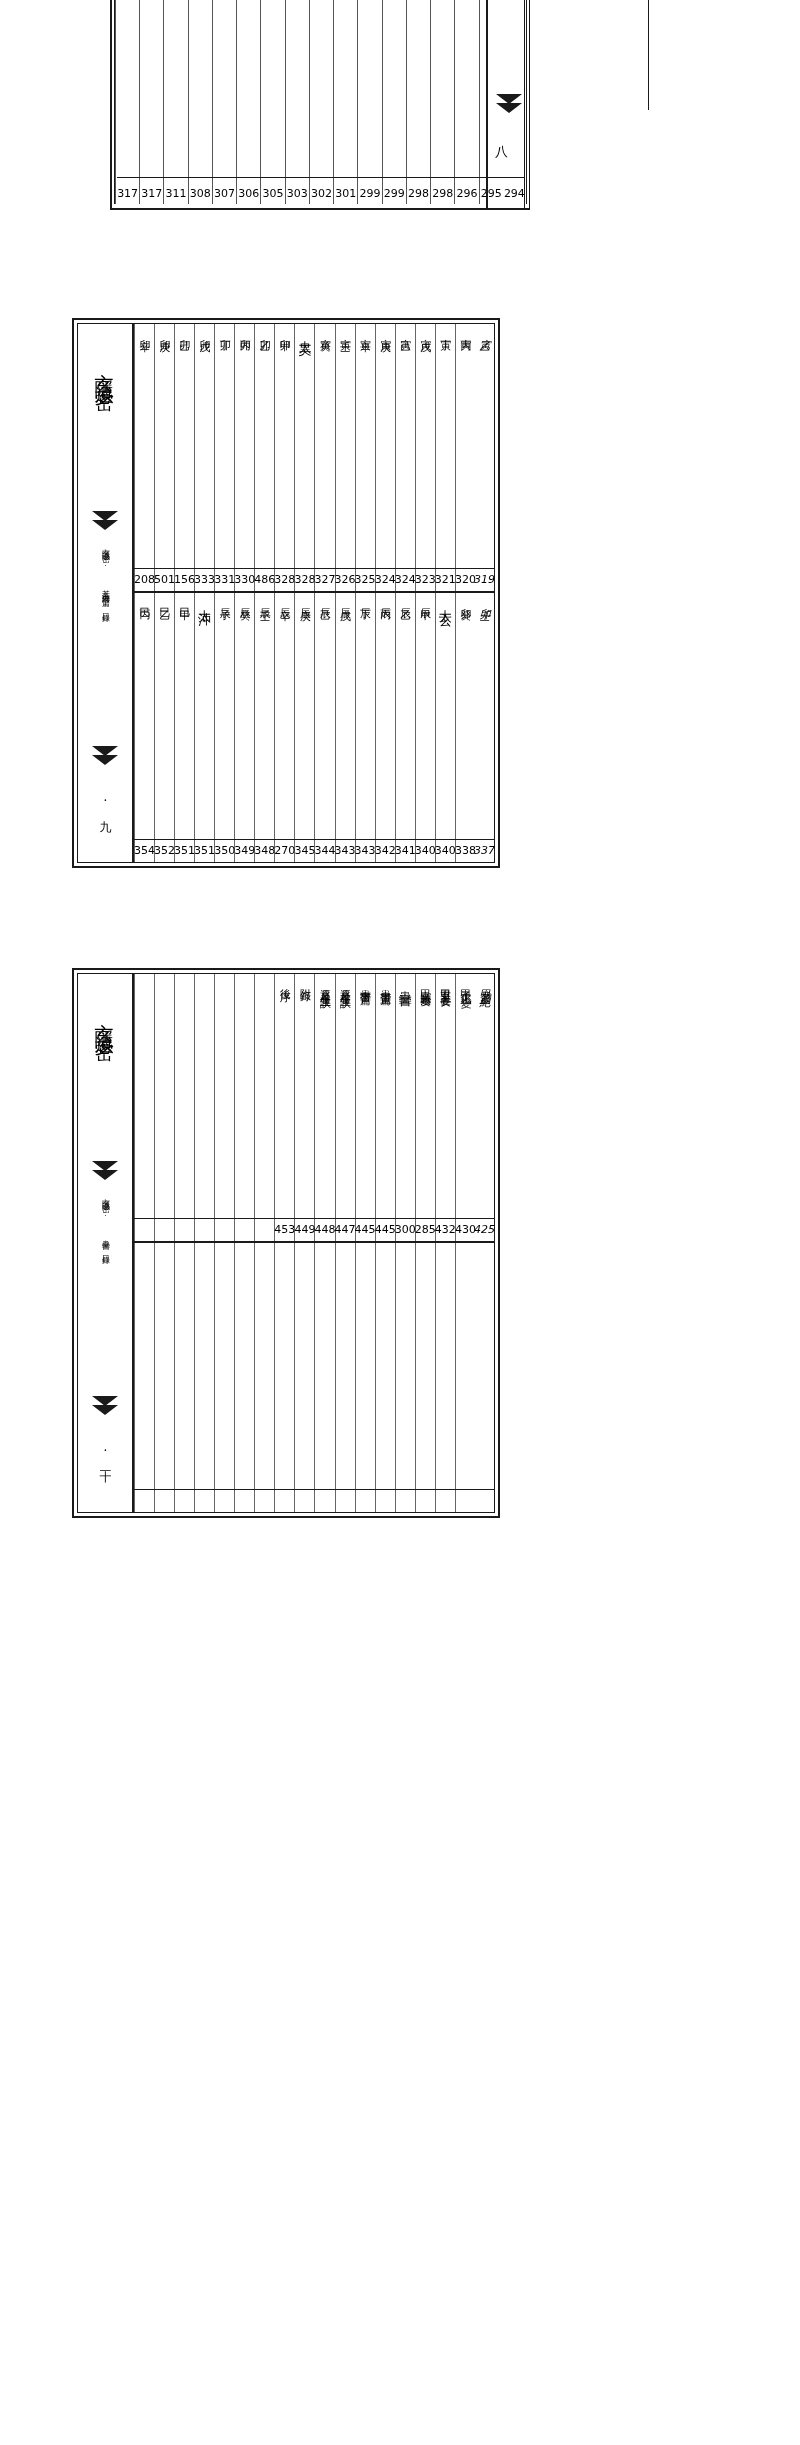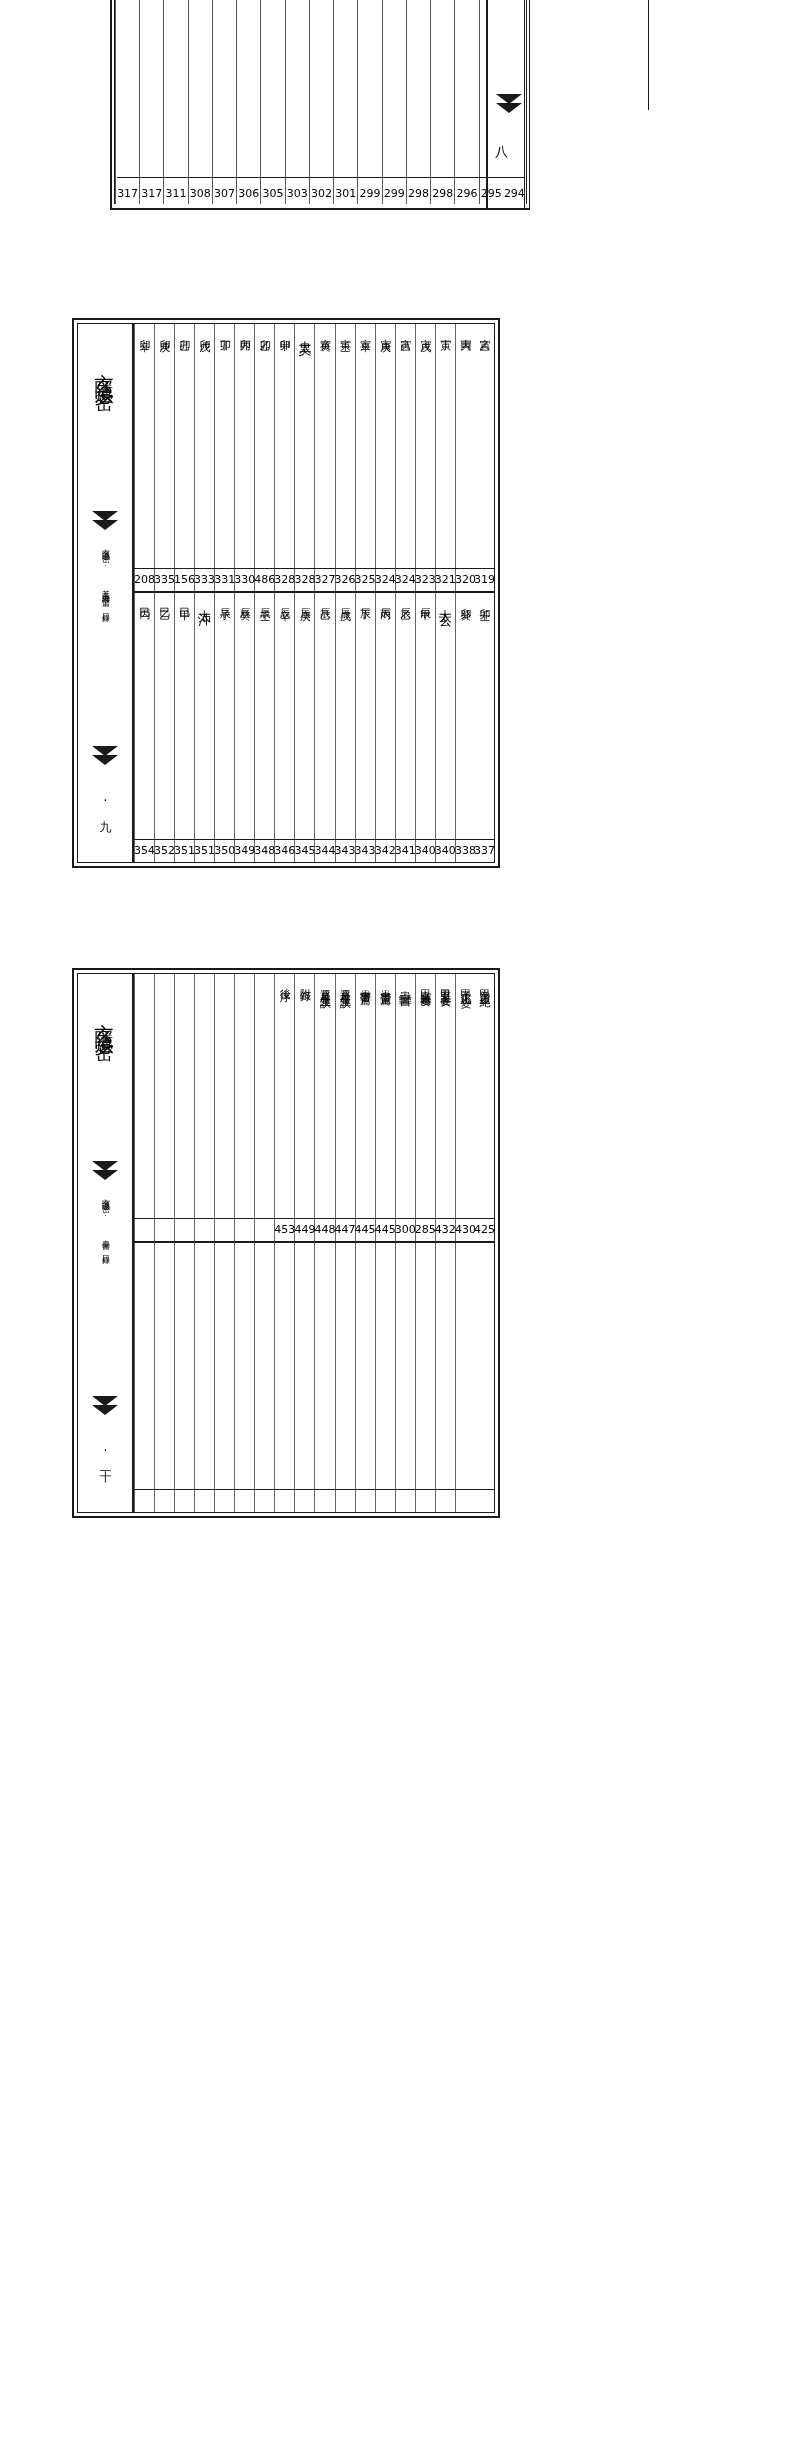--- a/index.html
+++ b/index.html
@@ -200,21 +200,21 @@
     position: absolute;
     left: 0; right: 0; top: 0; bottom: 0;
     display: flex;
     flex-direction: row-reverse;
   }
   .cols .col {
     flex: 1 1 0;
     border-left: 1px solid #666;
     position: relative;
   }
-  .cols .col:first-child { border-left: none; }
+  .cols .col:first-child { border-left: none; font-style: italic; }
   .cols .col .title {
     position: absolute;
     top: 6px;
     left: 50%;
     transform: translateX(-50%);
     font-size: 11px;
     line-height: 13px;
     writing-mode: vertical-rl;
     text-orientation: upright;
     letter-spacing: 2px;
@@ -423,21 +423,21 @@
             <div class="col">
               <div class="title">卯戊</div>
               <div class="num">333</div>
             </div>
             <div class="col">
               <div class="title">卯己</div>
               <div class="num">156</div>
             </div>
             <div class="col">
               <div class="title">卯庚</div>
-              <div class="num">335</div>
+              <div class="num">501</div>
             </div>
             <div class="col">
               <div class="title">卯辛</div>
               <div class="num">208</div>
             </div>
           </div>
         <div class="numrule"></div>
       </div>
       <div class="half bottom">
         <div class="cols" id="p2bot">
@@ -476,21 +476,21 @@
             <div class="col">
               <div class="title">辰己</div>
               <div class="num">344</div>
             </div>
             <div class="col">
               <div class="title">辰庚</div>
               <div class="num">345</div>
             </div>
             <div class="col">
               <div class="title">辰辛</div>
-              <div class="num">346</div>
+              <div class="num">270</div>
             </div>
             <div class="col">
               <div class="title">辰壬</div>
               <div class="num">348</div>
             </div>
             <div class="col">
               <div class="title">辰癸</div>
               <div class="num">349</div>
             </div>
             <div class="col">

